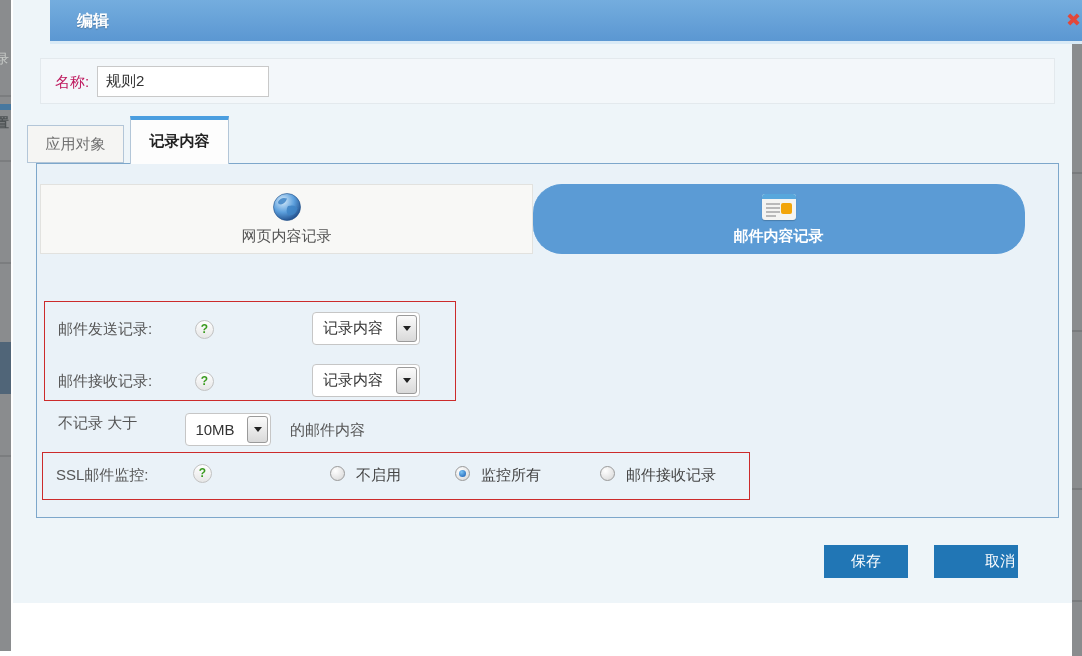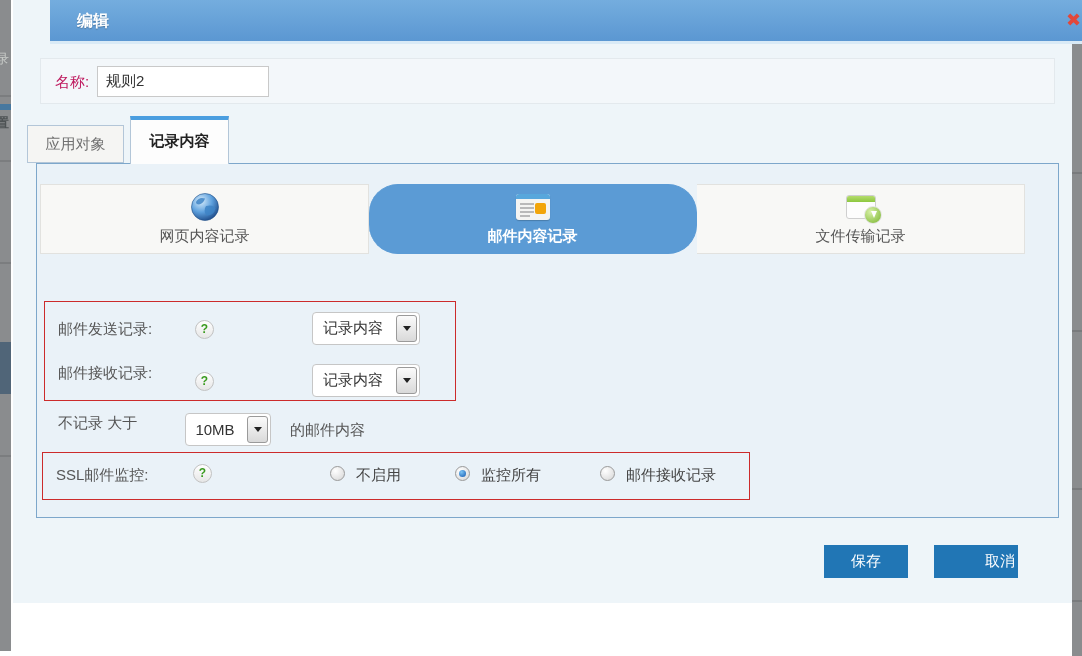--- a/index.html
+++ b/index.html
@@ -175,41 +175,32 @@
               <div class="top"></div>
               <div class="l1"></div>
               <div class="l2"></div>
               <div class="l3"></div>
               <div class="l4"></div>
               <div class="orange"></div>
             </div>
         </div>
         <span class="lbl">邮件内容记录</span>
       </div>
-      <div class="icon-tab">
-        <div class="ic">
-          <div class="ft-card">
-              <div class="top"></div>
-              <div class="dl"></div>
-            </div>
-        </div>
-        <span class="lbl">文件传输记录</span>
-      </div>
     </div>
 
     <div class="red-box1"></div>
 
     <span class="f-label" style="left:45px; top:320px;">邮件发送记录:</span>
     <div class="help" style="left:182px; top:320px;">?</div>
     <div class="combo" style="left:299px; top:312px; width:108px;">
       <span class="val">记录内容</span>
       <span class="btn"></span>
     </div>
 
-    <span class="f-label" style="left:45px; top:364px;">邮件接收记录:</span>
+    <span class="f-label" style="left:45px; top:372px;">邮件接收记录:</span>
     <div class="help" style="left:182px; top:372px;">?</div>
     <div class="combo" style="left:299px; top:364px; width:108px;">
       <span class="val">记录内容</span>
       <span class="btn"></span>
     </div>
 
     <span class="f-label" style="left:45px; top:414px;">不记录 大于</span>
     <div class="combo" style="left:172px; top:413px; width:86px;">
       <span class="val">10MB</span>
       <span class="btn"></span>

